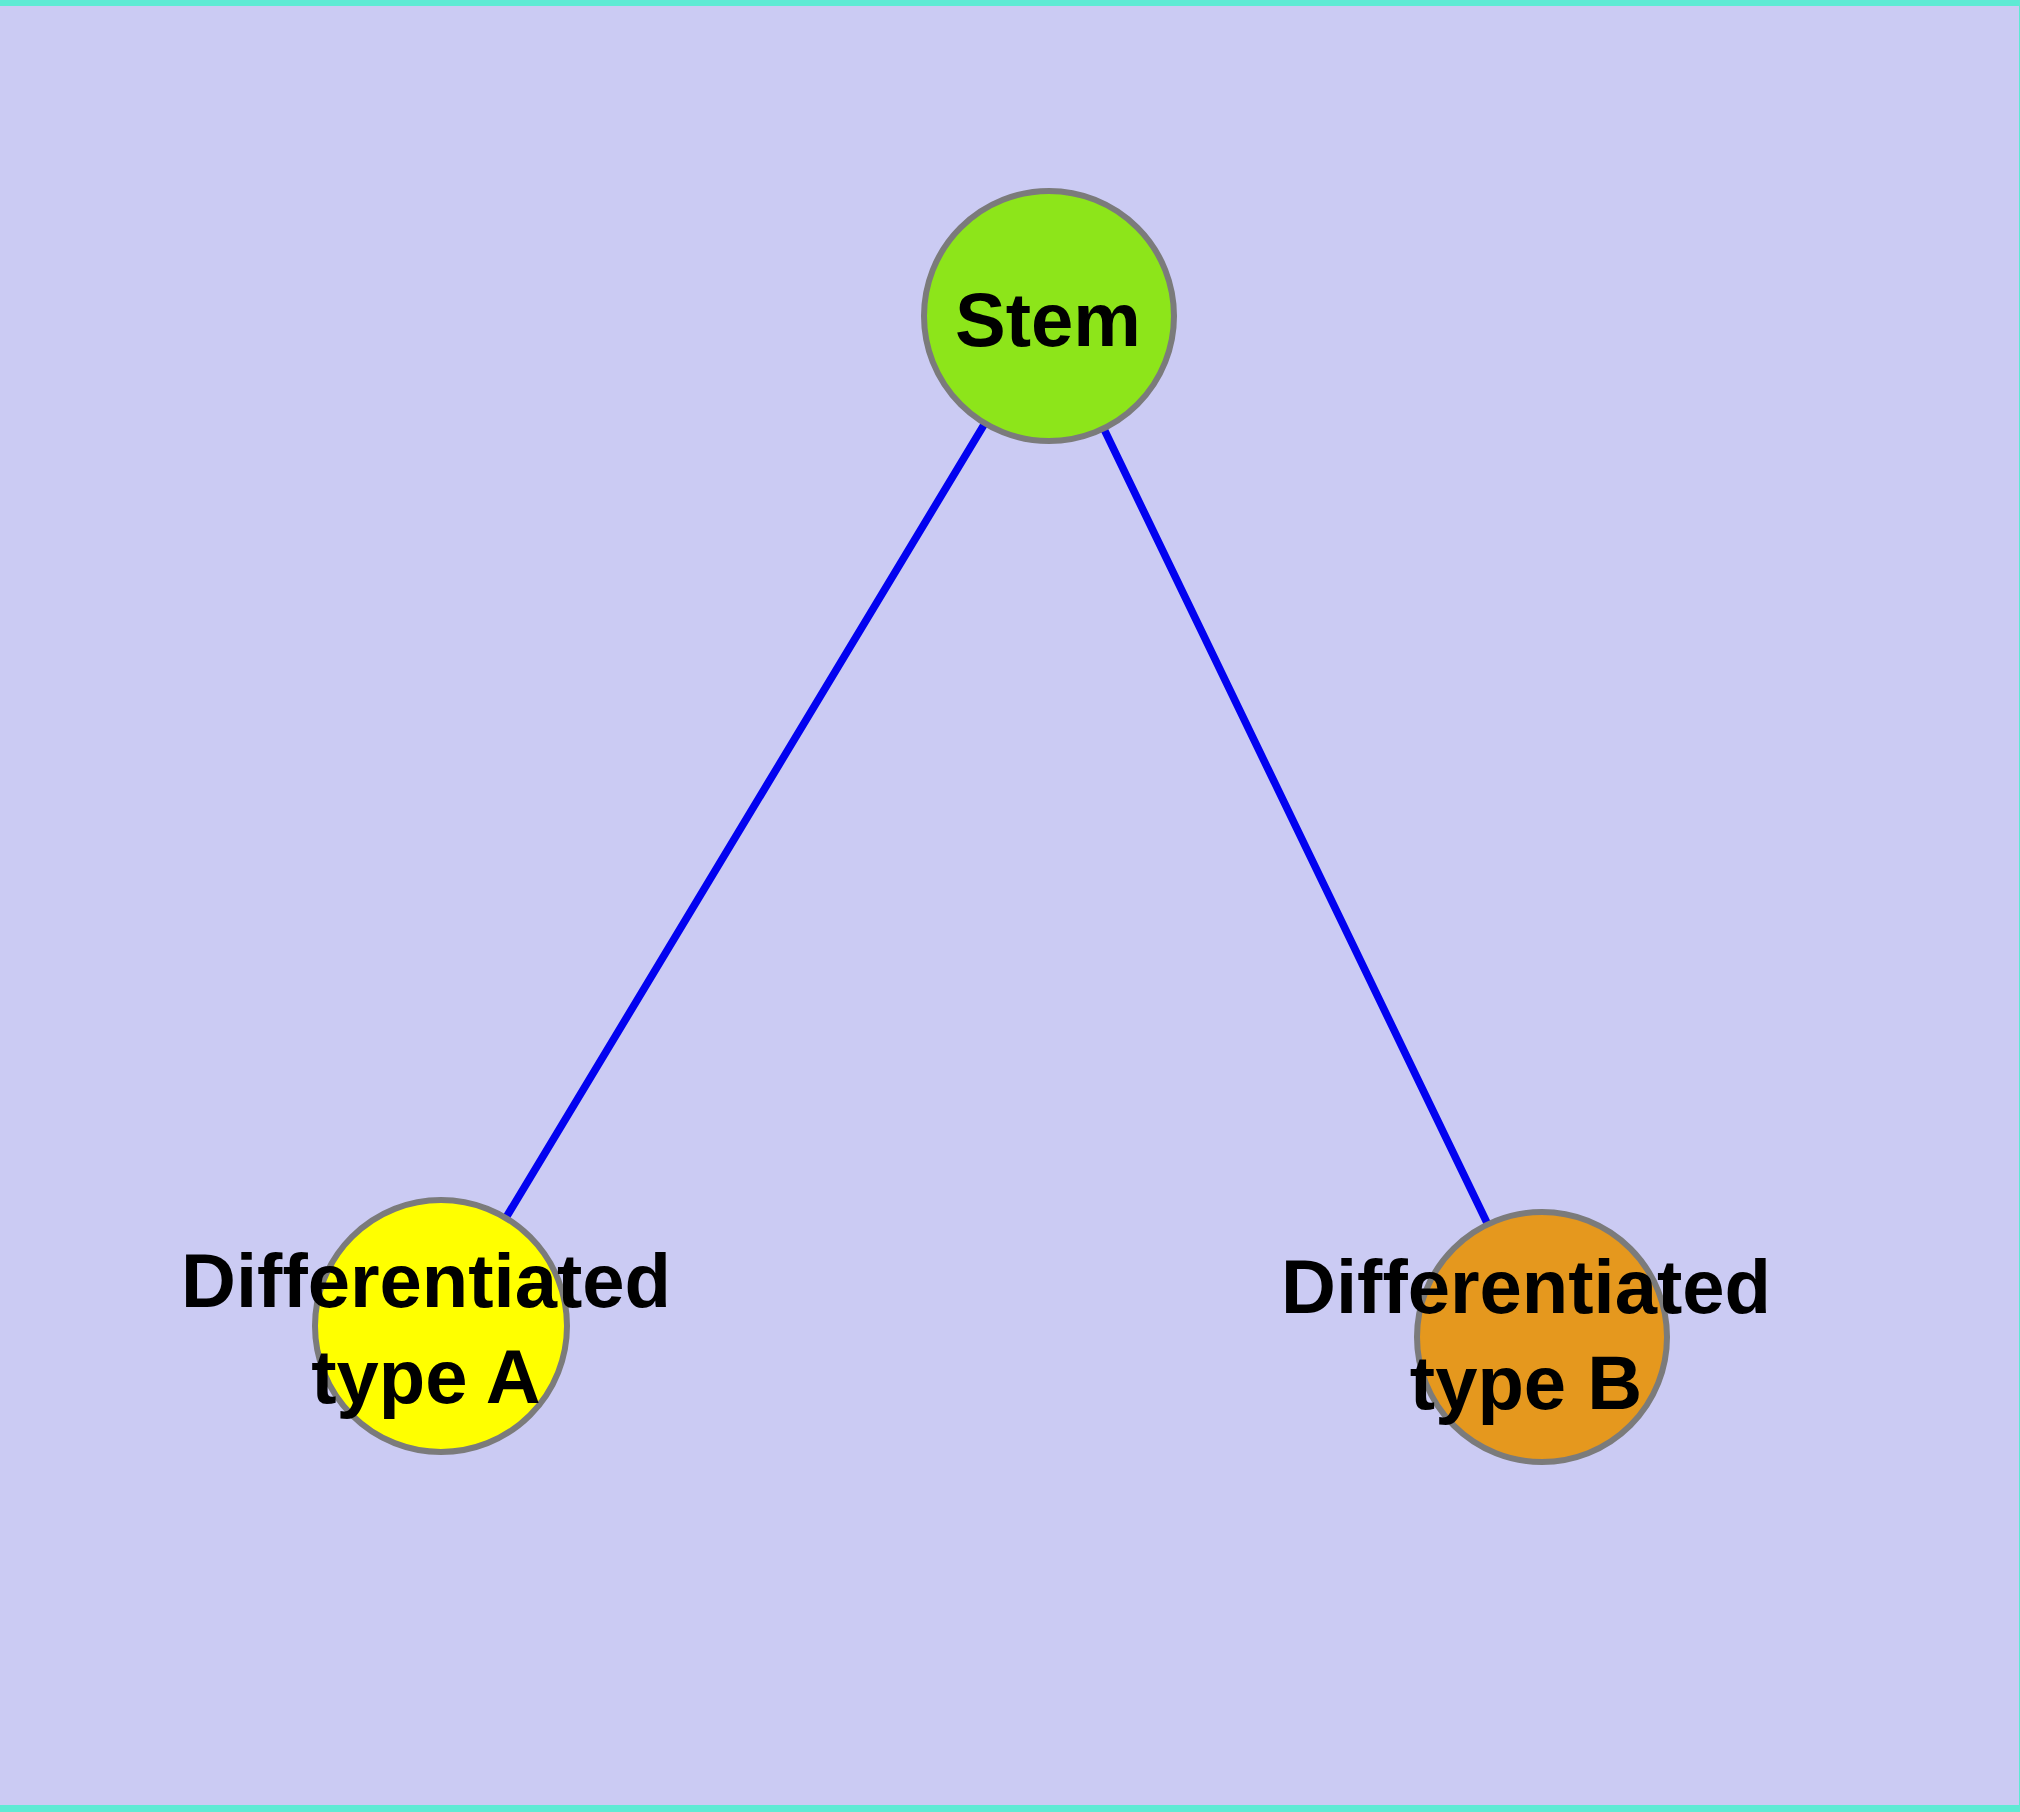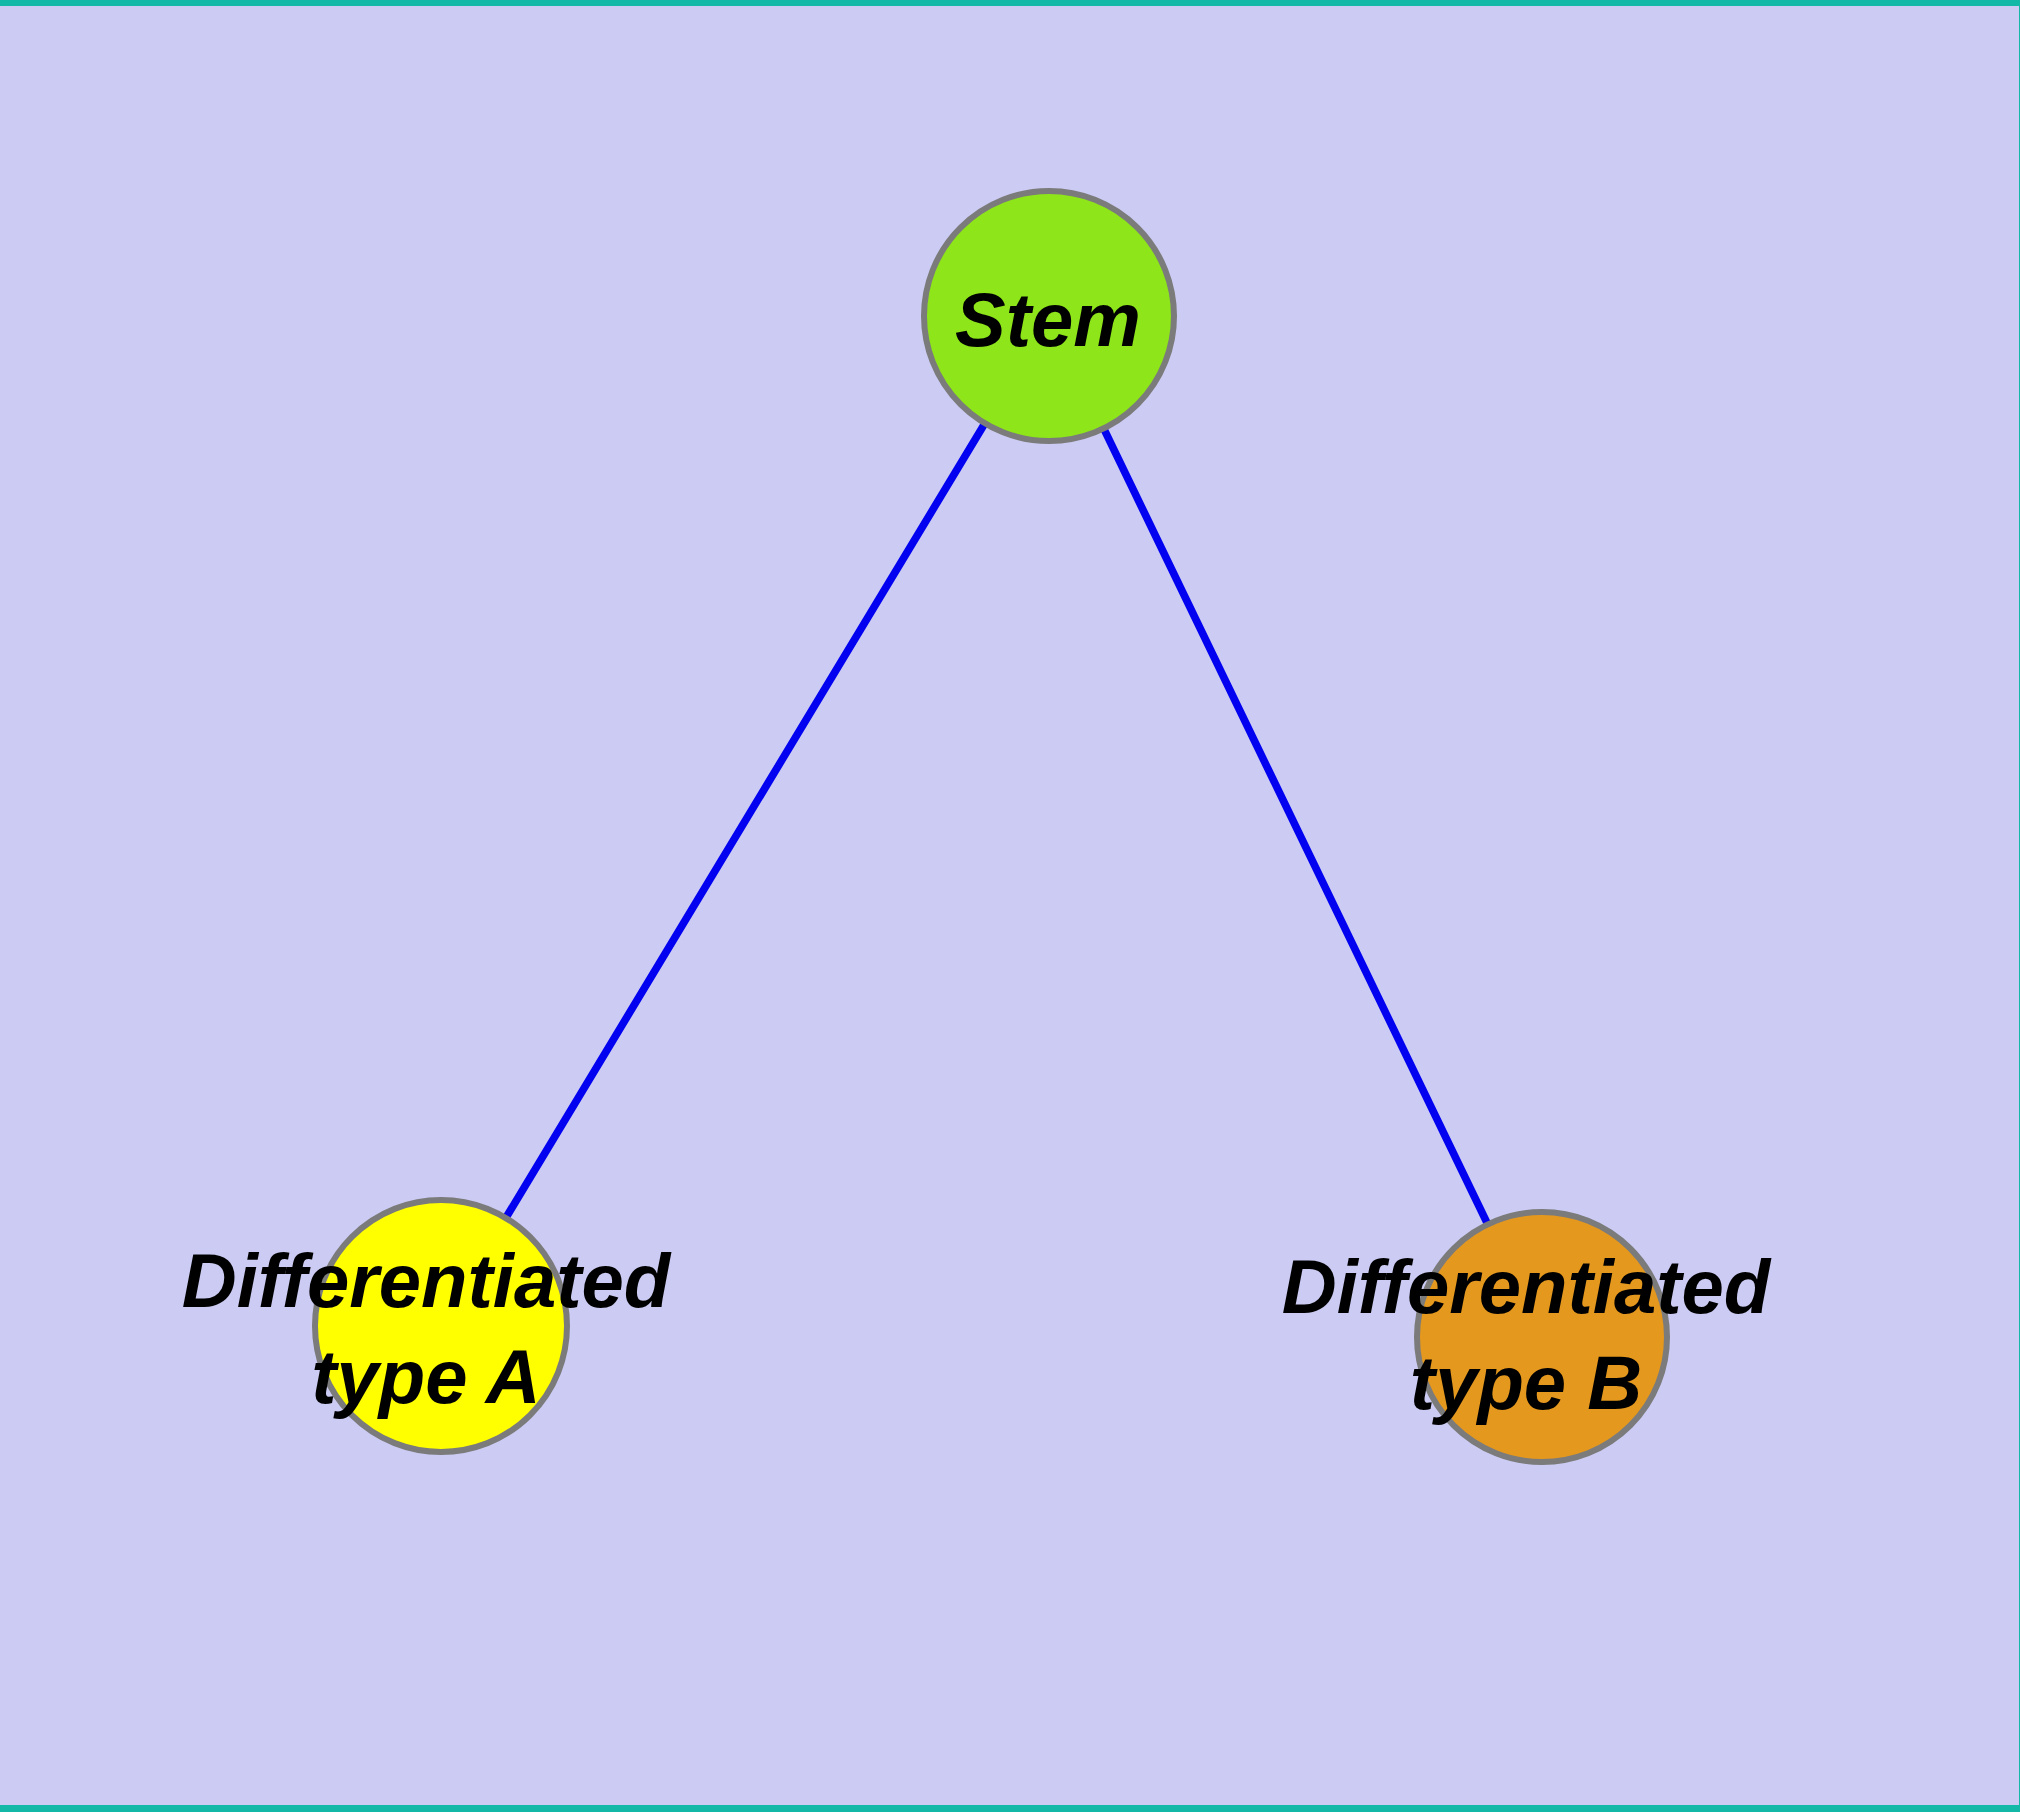--- a/index.html
+++ b/index.html
@@ -52,21 +52,21 @@
     white-space: pre-line;
     text-align: center;
   }
   .label-stem { left: 1048px; top: 320px; }
   .label-a    { left: 426px;  top: 1329px; }
   .label-b    { left: 1526px; top: 1335px; }
 </style>
 </head>
 <body>
 
-<div class="page" style="background: #14b8a6; font-style: italic;">
+<div class="page" style="background: #5eead4;">
 
   <div class="plot-bg" style="background: rgb(203, 203, 243);"></div>
 
   <svg class="edges-svg" viewBox="0 0 2384 2138" xmlns="http://www.w3.org/2000/svg">
     <line class="edge" x1="1238" y1="373" x2="520" y2="1564" stroke="#0202f0"></line>
     <line class="edge" x1="1238" y1="373" x2="1819" y2="1577" stroke="#0202f0"></line>
   </svg>
 
   <div class="node node-stem" style="background: rgb(141, 229, 26); border-color: rgb(123, 123, 123);"></div>
 

